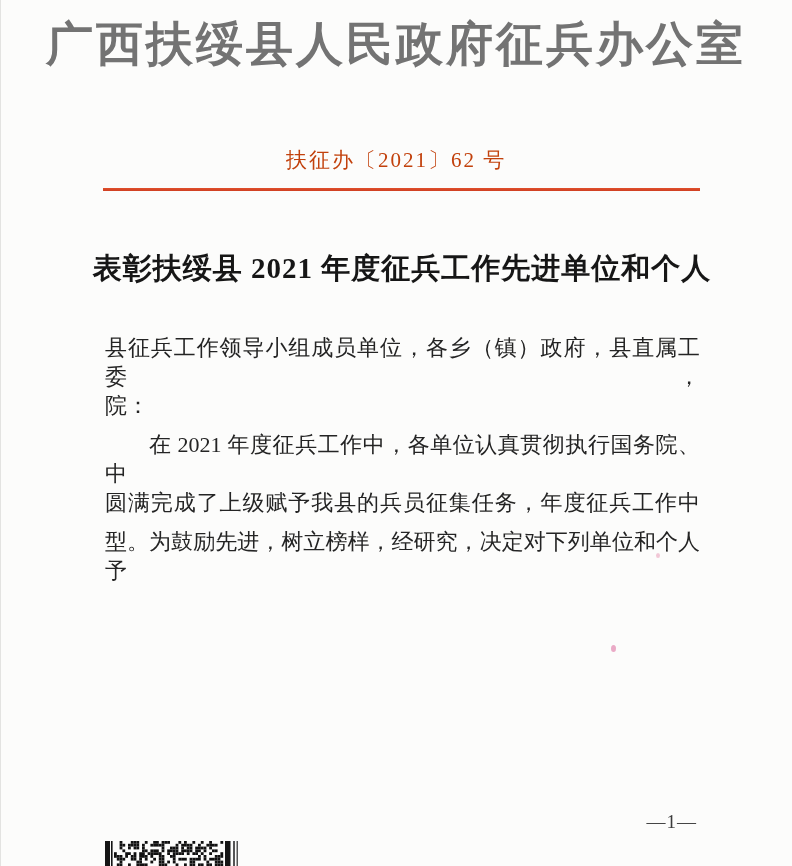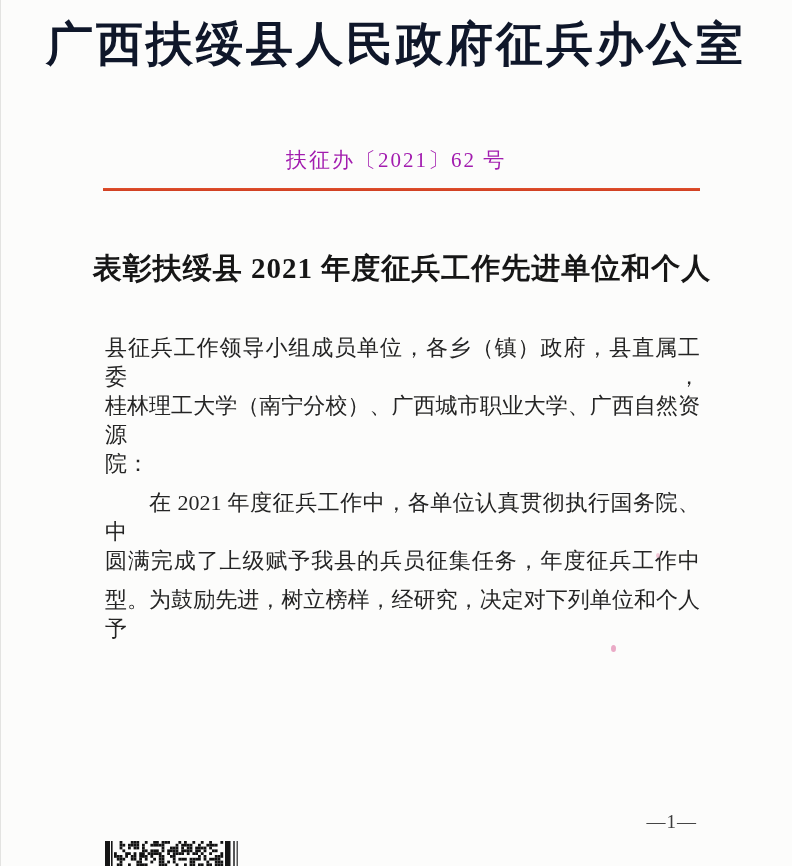--- a/index.html
+++ b/index.html
@@ -13,28 +13,28 @@
   }
   .scan-edge-left {
     position: absolute; left: 0; top: 0; width: 1px; height: 100%;
     background: #d9d9d6; opacity: .7;
   }
   .office-name {
     position: absolute; top: 13px; left: 0; right: 0;
     text-align: center;
     font-size: 47px; font-weight: bold;
     letter-spacing: 3px;
-    color: #0f172a;
+    color: #737373;
     font-family: "Liberation Serif", "DejaVu Serif", serif;
     white-space: nowrap;
   }
   .doc-number {
     position: absolute; top: 146px; left: 0; right: 0;
     text-align: center;
-    font-size: 21px; color: #a21caf;
+    font-size: 21px; color: #c2410c;
     letter-spacing: 2px;
   }
   .red-rule {
     position: absolute; top: 188px; left: 103px; width: 597px; height: 3px;
     background: linear-gradient(#e0502c, #cf3f22);
   }
   .doc-title {
     position: absolute; top: 249px; left: 0; right: 0;
     text-align: center;
     font-size: 29px; font-weight: bold; color: #161616;
@@ -76,21 +76,20 @@
   <div class="office-name">广西扶绥县人民政府征兵办公室</div>
 
   <div class="doc-number">扶征办〔2021〕62 号</div>
 
   <div class="red-rule"></div>
 
   <div class="doc-title">表彰扶绥县 2021 年度征兵工作先进单位和个人</div>
 
   <div class="body-block">
     <div class="body-line l-justify">县征兵工作领导小组成员单位，各乡（镇）政府，县直属工委，</div>
-    <div class="body-line l-justify">桂林理工大学（南宁分校）、广西城市职业大学、广西自然资源</div>
     <div class="body-line">院：</div>
     <div class="body-line l-justify l-indent">在 2021 年度征兵工作中，各单位认真贯彻执行国务院、中</div>
     <div class="body-line l-justify">圆满完成了上级赋予我县的兵员征集任务，年度征兵工作中</div>
     <div class="body-line l-justify">型。为鼓励先进，树立榜样，经研究，决定对下列单位和个人予</div>
 
   </div>
 
   <div class="speck speck-a"></div>
   <div class="speck speck-b"></div>
 

